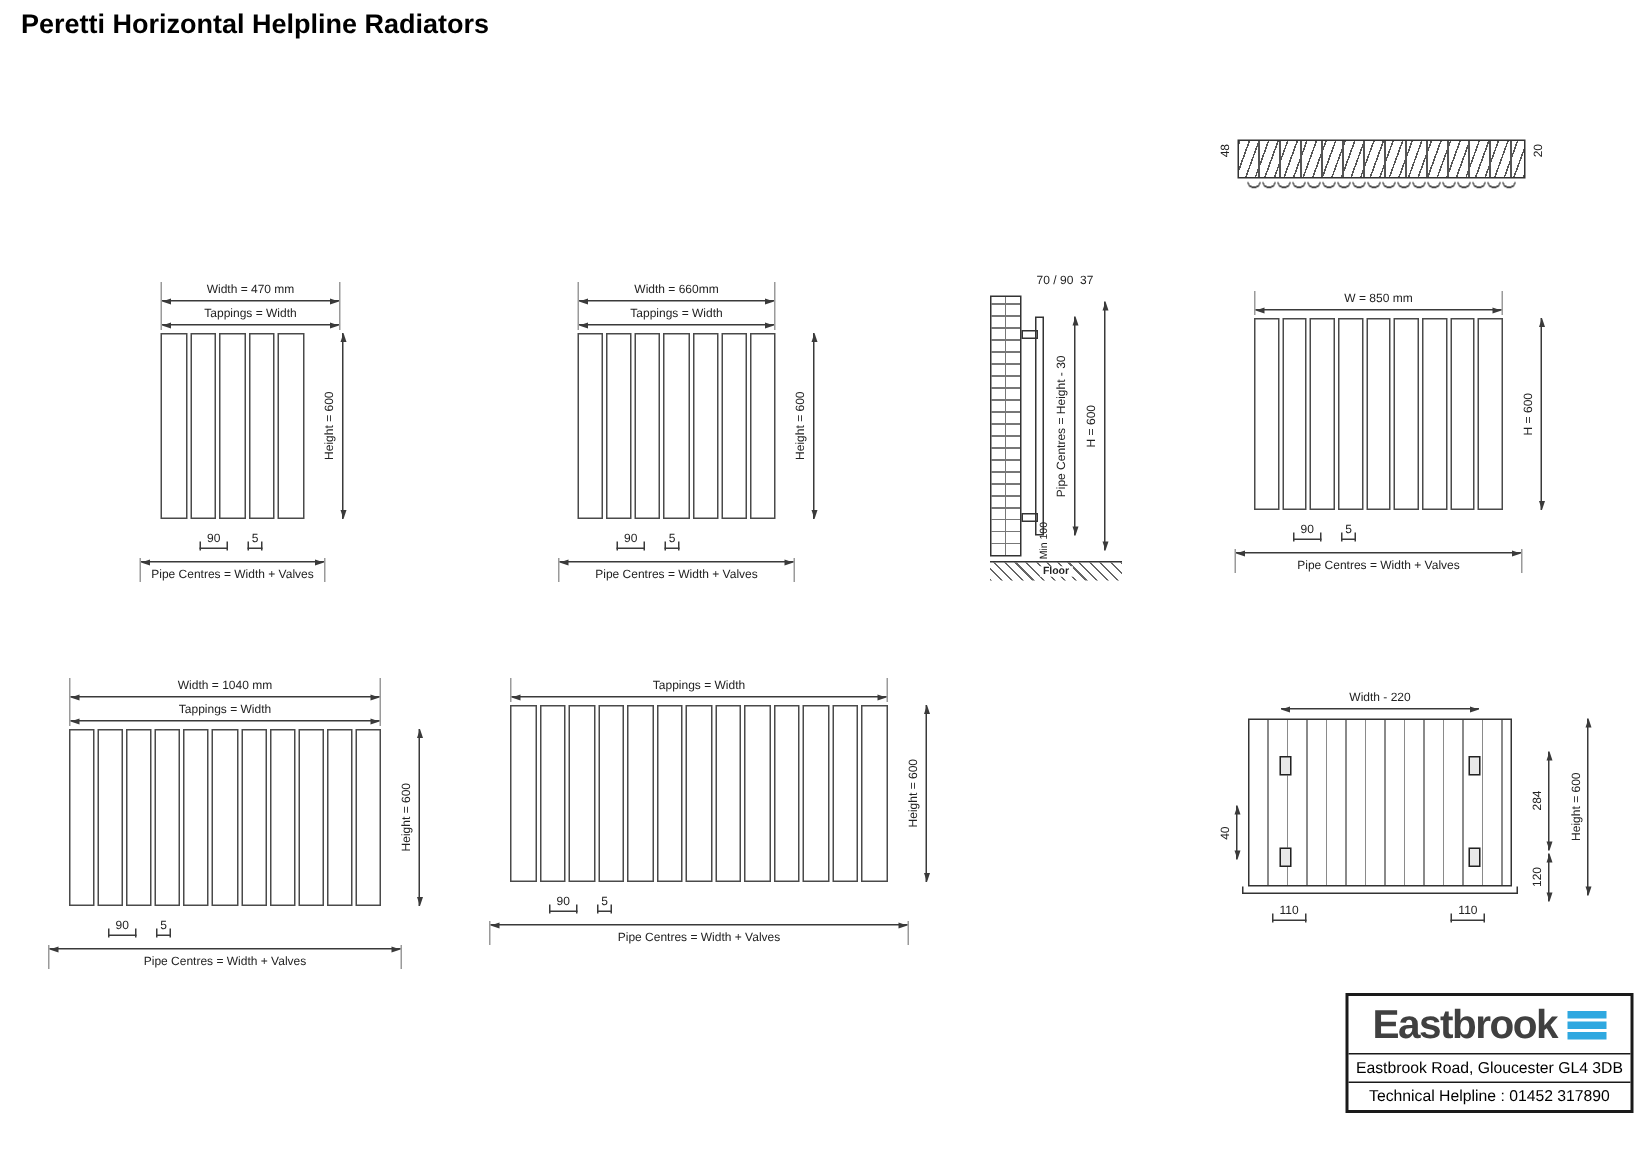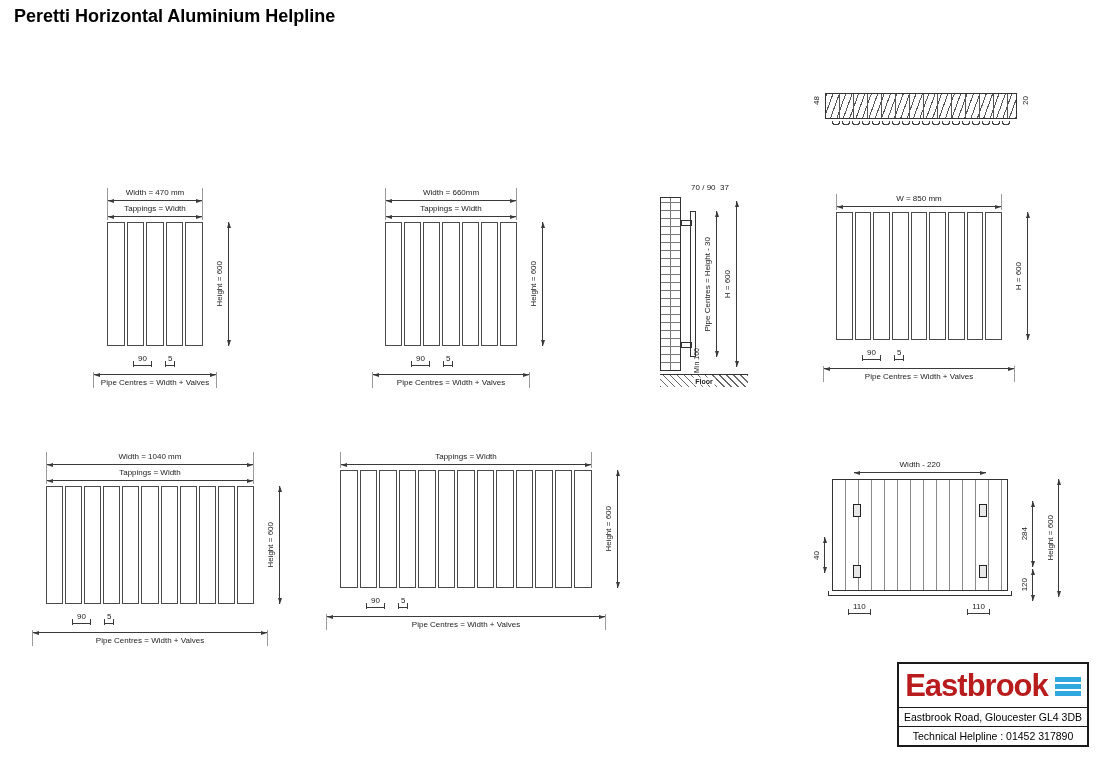--- a/index.html
+++ b/index.html
@@ -152,47 +152,47 @@
   .rd120 { left: calc(100% + 12px); top: 90px; height: 32px; }
   .rdH   { left: calc(100% + 38px); top: 0; height: 118px; }
   .rv-bottomdims { display: flex; justify-content: space-between; width: 142px; margin: 6px 0 0 16px; }
 
   
   .logobox {
     position: absolute; left: 897px; top: 662px; width: 192px;
     border: 2px solid #1a1a1a; background: #fff;
   }
   .logorow { display: flex; align-items: center; justify-content: center; gap: 7px; padding: 4px 6px 3px; }
-  .brand { font-size: 31px; font-weight: bold; letter-spacing: -1px; color: #b91c1c; }
+  .brand { font-size: 27px; font-weight: bold; letter-spacing: -1px; color: #404040; }
   .logoicon { display: flex; flex-direction: column; gap: 2px; }
   .logoicon i { display: block; width: 26px; height: 5px; background: #2fa8e0; }
   .lrow {
     border-top: 1px solid #1a1a1a; text-align: center;
     font-size: 10.5px; line-height: 12px; padding: 3px 2px; color: #000;
   }
   .lrow.strong { font-weight: normal; }
 </style>
 </head>
 <body>
 
 <header>
-  <h1>Peretti Horizontal Aluminium Helpline</h1>
+  <h1>Peretti Horizontal Helpline Radiators</h1>
 </header>
 
 <div class="topview">
   <span class="vlabel">48</span>
   <div class="tv-stack">
     <div class="tv-body"></div>
     <div class="tv-scallop"></div>
   </div>
   <span class="vlabel">20</span>
 </div>
 
 <div class="fv" style="left:107px;top:188px">
-  <div class="topdims" style="width:96px">
+  <div class="topdims" style="width:120px">
     <div class="dimrow">
       <span class="dlabel">Width = 470 mm</span>
       <div class="dline"></div>
     </div>
     <div class="dimrow">
       <span class="dlabel">Tappings = Width</span>
       <div class="dline"></div>
     </div>
   </div>
   <div class="bodyrow">

